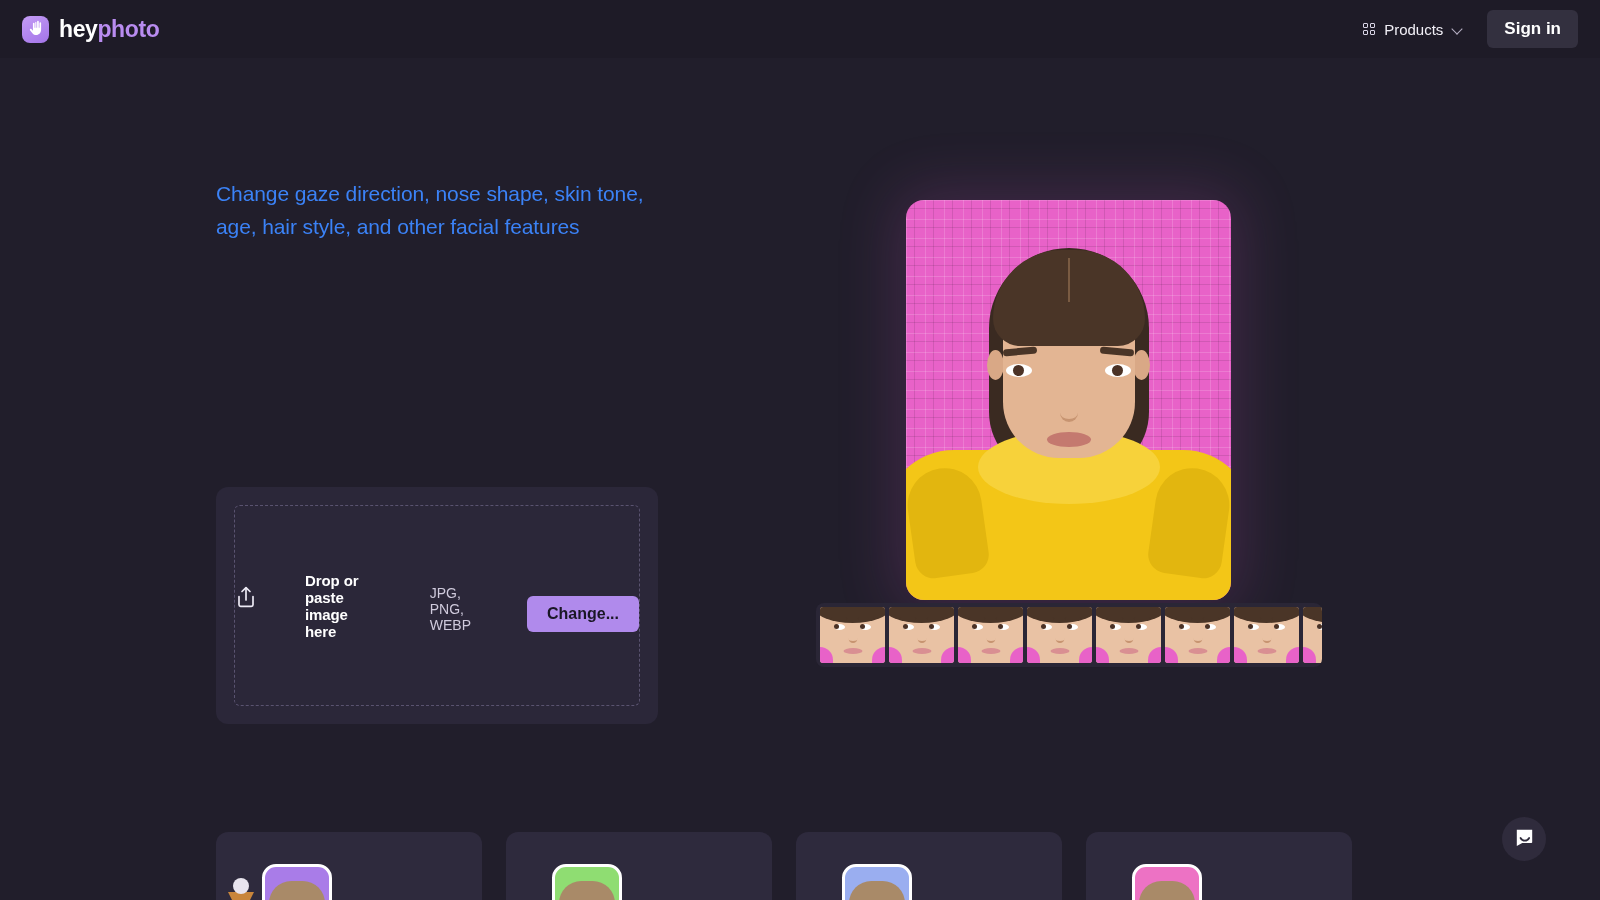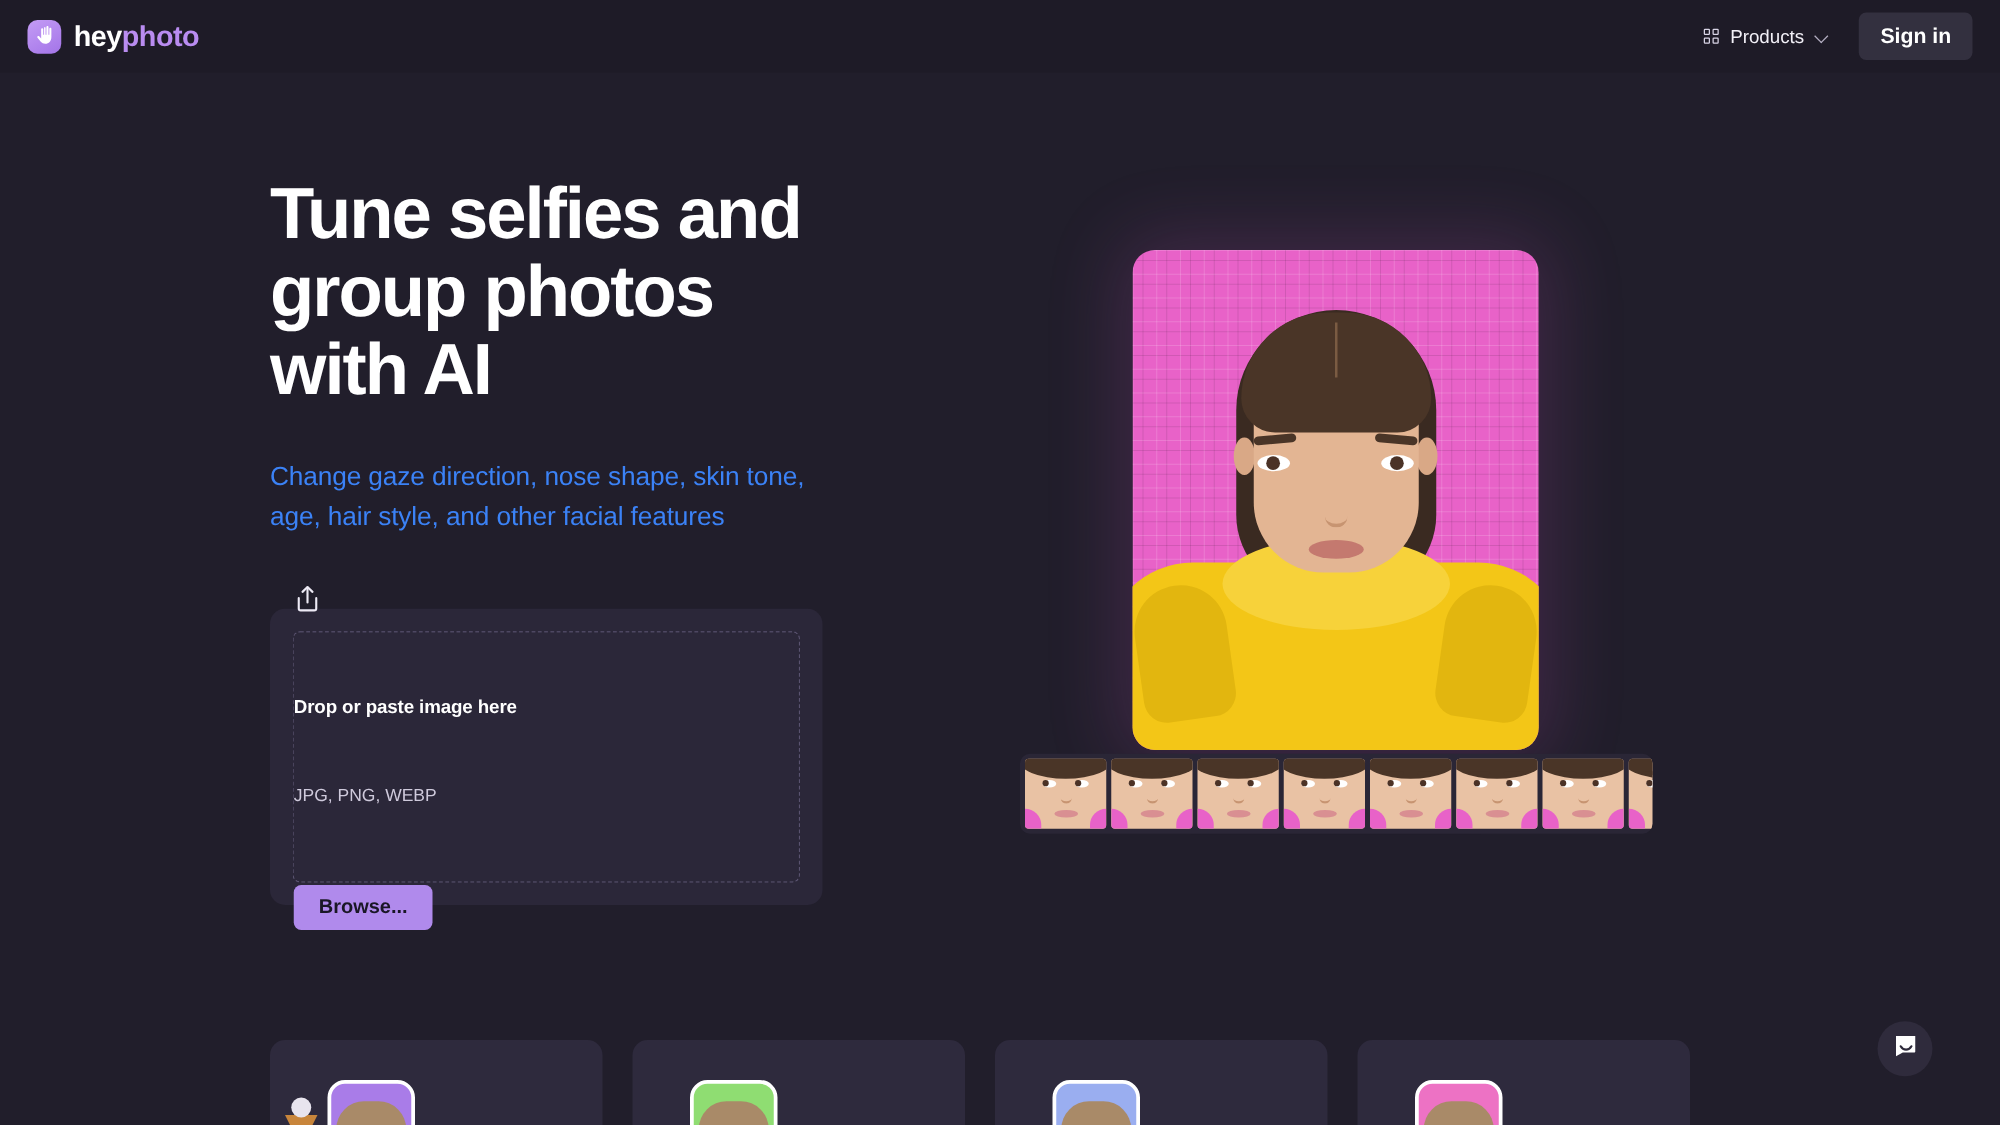--- a/index.html
+++ b/index.html
@@ -74,22 +74,22 @@
   
   .drop-card {
     position: absolute; left: 216px; top: 487px;
     width: 442px; height: 237px;
     background: #2B2739; border-radius: 12px;
     padding: 18px;
   }
   .drop-inner {
     width: 100%; height: 100%;
     border: 1px dashed #5A5370; border-radius: 6px;
-    display: flex; flex-direction: column;
-    align-items: flex-start; justify-content: center; gap: 48px;
+    display: flex; flex-direction: row;
+    align-items: center; justify-content: center; gap: 48px;
   }
   .upload-icon { margin-bottom: 13px; }
   .drop-title {
     color: #FFFFFF; font-size: 15px; font-weight: 700;
     letter-spacing: -0.1px;
   }
   .drop-formats {
     color: #CFCADC; font-size: 14px; font-weight: 400;
     margin-top: 6px;
   }
@@ -322,36 +322,35 @@
       </span>
       <span>Products</span>
       <span class="chev"></span>
     </div>
 
     <button class="signin-btn">Sign in</button>
   </div>
 </div>
 
 <div class="hero-left">
-  <h1 class="hero-title">Tune selfies and group photos with AI</h1>
   <p class="hero-sub">Change gaze direction, nose shape, skin tone, age, hair style, and other facial features</p>
 </div>
 
 <div class="drop-card">
   <div class="drop-inner">
     <span class="upload-icon">
       <svg width="22" height="24" viewBox="0 0 22 24" fill="none" stroke="#EDEAF5" stroke-width="1.7" stroke-linecap="round" stroke-linejoin="round">
         <path d="M11 15V3"></path>
         <path d="M7 6.5 11 2.6 15 6.5"></path>
         <path d="M4 11.5v8.2a1.6 1.6 0 0 0 1.6 1.6h10.8a1.6 1.6 0 0 0 1.6-1.6v-8.2"></path>
       </svg>
     </span>
     <div class="drop-title">Drop or paste image here</div>
     <div class="drop-formats">JPG, PNG, WEBP</div>
-    <button class="browse-btn">Browse...</button>
+    <button class="browse-btn">Change...</button>
   </div>
 </div>
 
 <div class="hero-photo-wrap">
   <div class="hero-photo">
     <div class="pink-bg"></div>
     <div class="portrait">
       <div class="hair-back"></div>
       <div class="neck"></div>
       <div class="jacket"></div>

